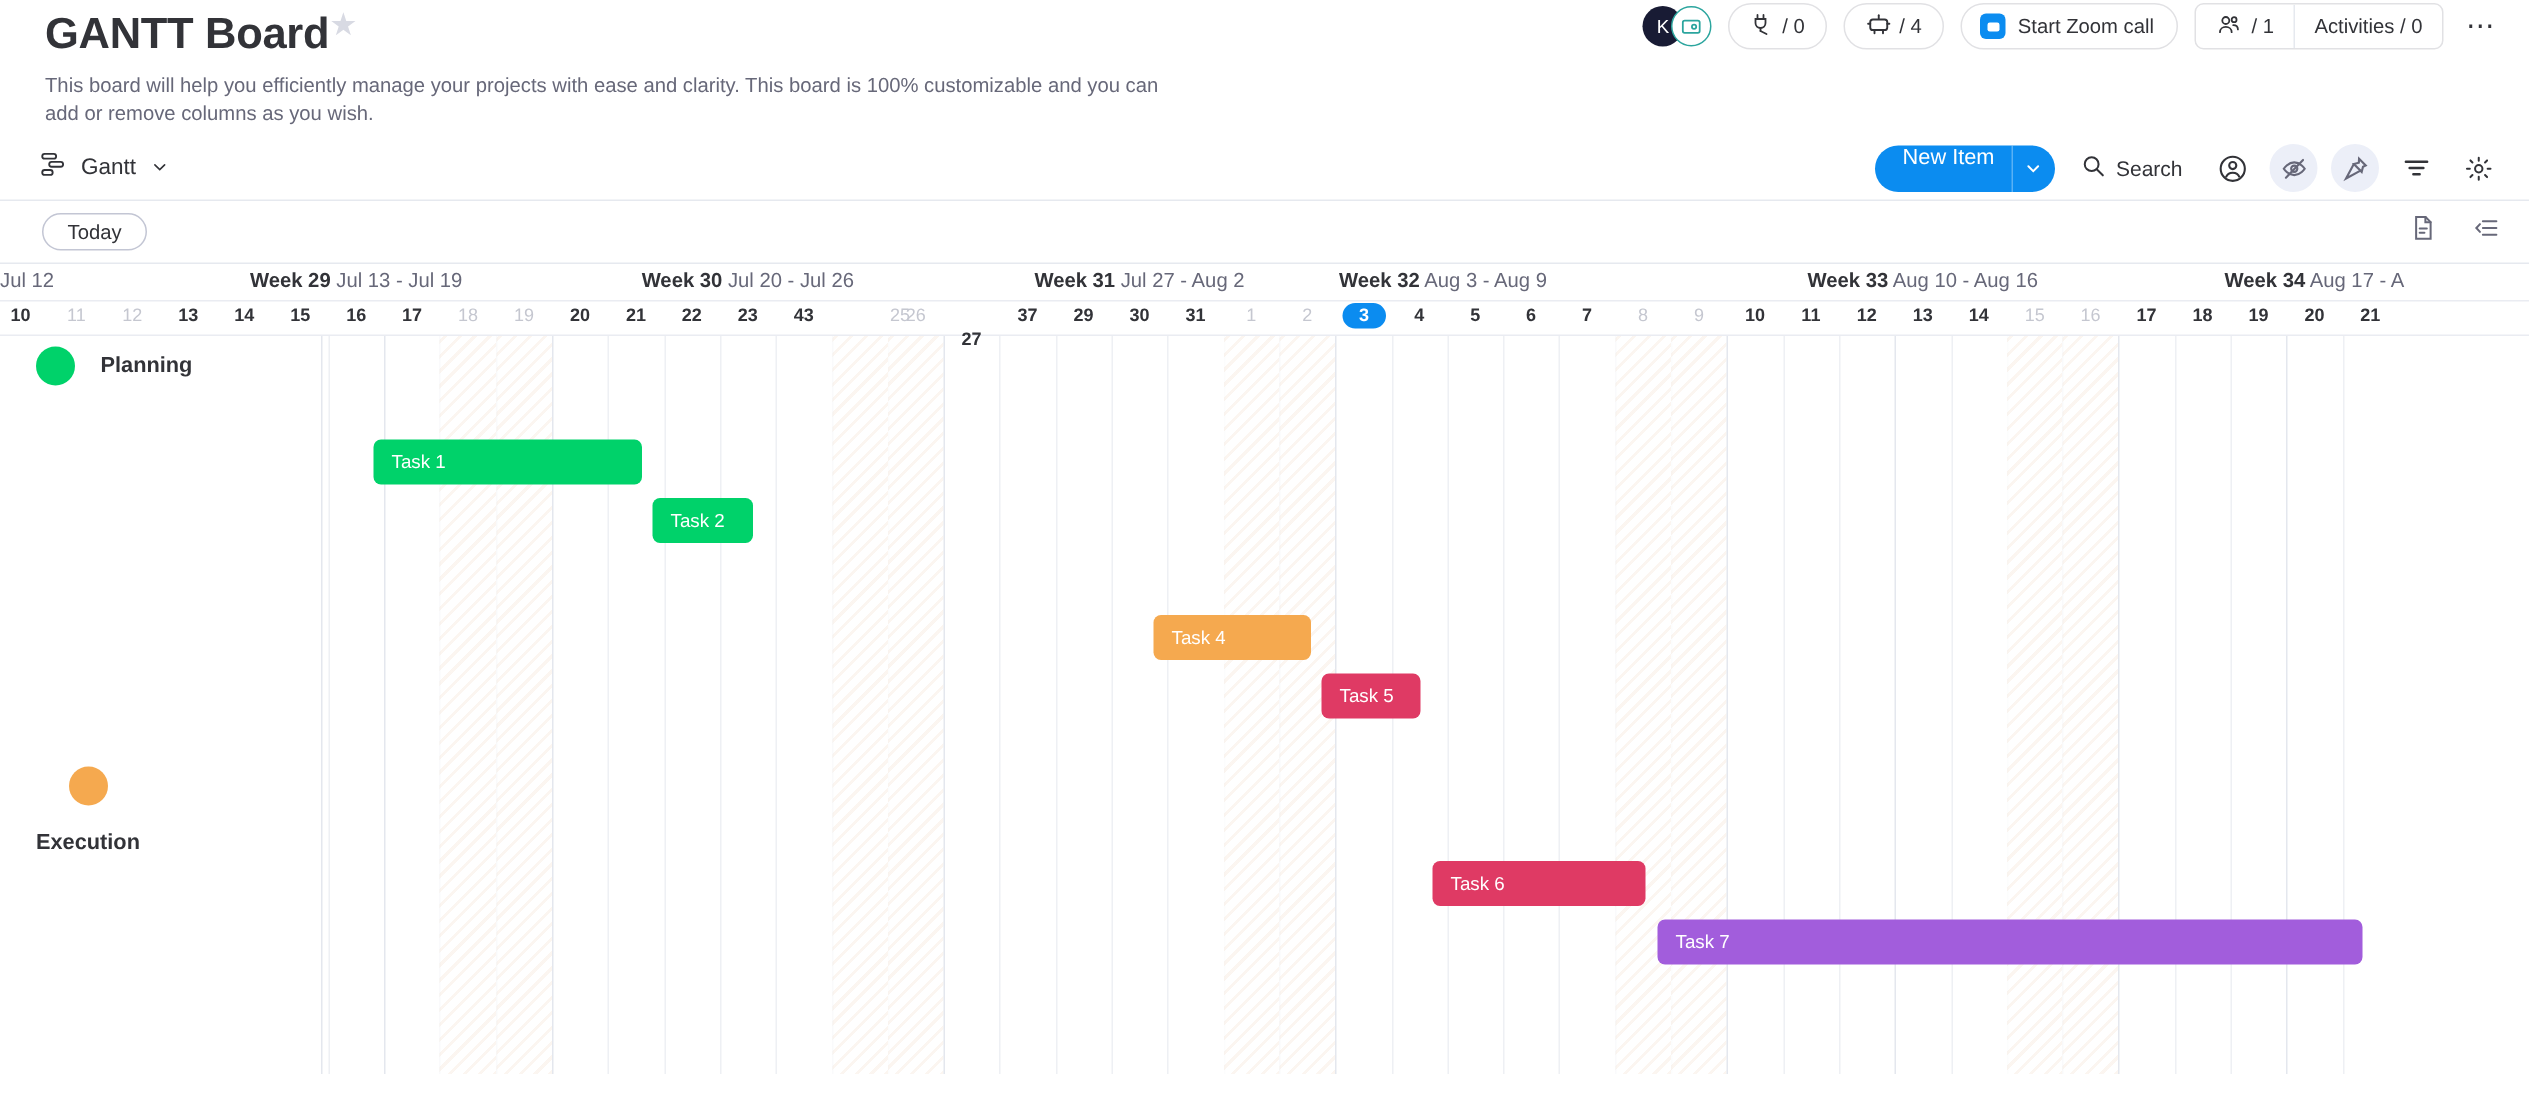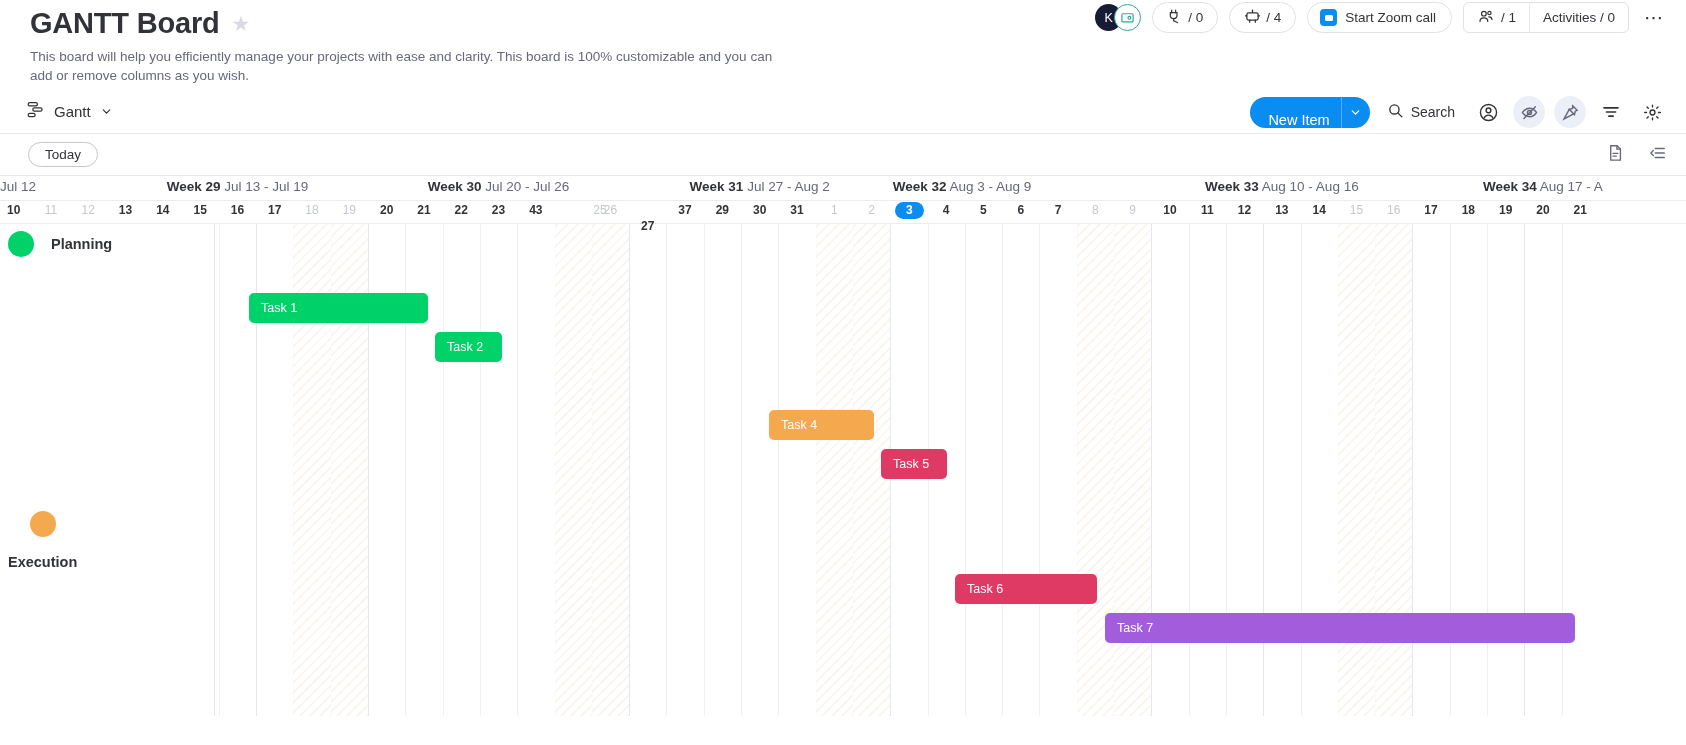--- a/index.html
+++ b/index.html
@@ -6,21 +6,21 @@
   html, body { margin:0; padding:0; }
   body {
     width:1686px; height:745px; overflow:hidden;
     font-family:"Liberation Sans", sans-serif;
     background:#ffffff; color:#323338;
     -webkit-font-smoothing:antialiased;
   }
 
   
   .board-header { position:relative; padding:6px 18px 0 30px; height:90px; }
-  .title-row { display:flex; align-items:center; gap:12px; }
+  .title-row { display:flex; }
   .board-title {
     font-size:29px; font-weight:bold; letter-spacing:-0.2px;
     color:#323338; line-height:34px;
   }
   .star-icon { color:#d8dae3; font-size:21px; line-height:21px; cursor:pointer; }
   .board-desc {
     margin-top:7px; font-size:13.5px; line-height:19px; color:#676879;
     max-width:745px;
   }
 
@@ -79,21 +79,21 @@
     display:flex; align-items:center; border-bottom:1px solid #e6e9ef;
   }
   .view-tab { display:flex; align-items:center; gap:9px; cursor:pointer; }
   .view-tab-label { font-size:15px; color:#323338; }
   .chev { color:#323338; display:flex; align-items:center; }
   .toolbar-right {
     position:absolute; right:18px; top:0; height:44px;
     display:flex; align-items:center; gap:9px;
   }
   .new-item {
-    display:flex; align-items:flex-end; height:31px;
+    display:flex; align-items:flex-start; height:31px;
     background:#0b8cf0; color:#fff; border-radius:17px; overflow:hidden;
     cursor:pointer;
   }
   .new-item-label {
     padding:0 11px 0 18px; font-size:14.5px; font-weight:500;
   }
   .new-item-split {
     width:29px; height:100%; display:flex; align-items:center; justify-content:center;
     border-left:1px solid rgba(255,255,255,.32);
   }
@@ -161,21 +161,21 @@
   .vline.week { background:#e4e7ee; }
   .weekend-band {
     position:absolute; top:0; bottom:0;
     background-image:repeating-linear-gradient(
       -45deg, #fbf4ee 0 2px, #ffffff 2px 7px);
     opacity:.85;
   }
 
   
   .group-label {
-    position:absolute; left:8px; display:flex; align-items:center; gap:17px;
+    position:absolute; left:24px; display:flex; align-items:center; gap:17px;
     z-index:4;
   }
   .group-dot { width:26px; height:26px; border-radius:50%; }
   .group-name { font-size:14.5px; font-weight:bold; color:#323338; }
   .rail-edge { position:absolute; top:0; bottom:0; width:1px; background:#e4e7ee; }
 
   
   .bar {
     position:absolute; height:30px; border-radius:5px; z-index:5;
     display:flex; align-items:center; cursor:pointer;

